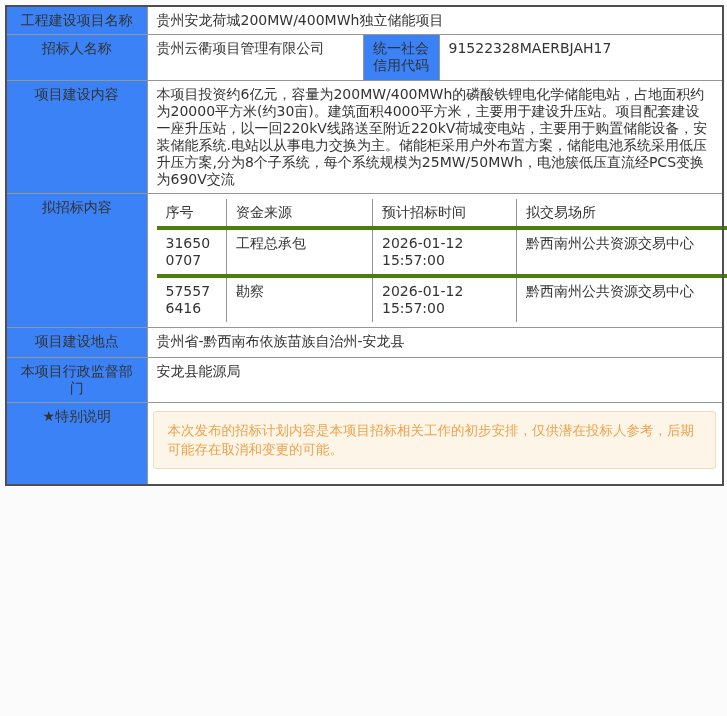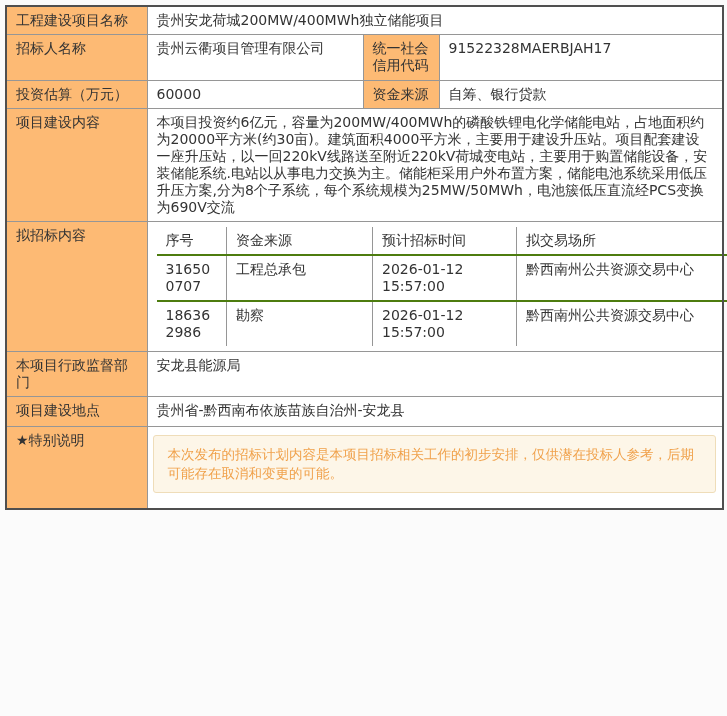--- a/index.html
+++ b/index.html
@@ -17,30 +17,30 @@
     border:2px solid #4f4f4f; table-layout:fixed;
   }
   table.main > tbody > tr > td {
     border:1px solid #969696;
     vertical-align:top;
     padding:5px 9px;
     font-size:14px; color:#333333; line-height:17px;
     word-break:break-word;
     box-sizing:border-box;
   }
-  td.lbl { background:#fdba74; }
+  td.lbl { background:#3b82f6;text-align:center; }
   td.nested-holder { padding:0; }
 
   table.nested {
     width:100%; border-collapse:collapse; table-layout:fixed;
   }
   table.nested td {
     border:none;
     border-right:1px solid #969696;
-    border-bottom:2px solid #4d7c0f;
+    border-bottom:4px solid #4d7c0f;
     vertical-align:top;
     padding:5px 9px;
     font-size:14px; color:#333333; line-height:17px;
     box-sizing:border-box;
   }
   table.nested td:last-child { border-right:none; }
   table.nested tr:last-child td { border-bottom:none; }
   table.nested td.seq { word-break:break-all; }
 
   .note-box {
@@ -76,26 +76,20 @@
 
       <tr style="height:46px">
         <td class="lbl">招标人名称</td>
         <td>贵州云衢项目管理有限公司</td>
         <td class="lbl">统一社会信用代码</td>
         <td>91522328MAERBJAH17</td>
       </tr>
 
 
 
-      <tr style="height:27px">
-        <td class="lbl">投资估算（万元）</td>
-        <td>60000</td>
-        <td class="lbl">资金来源</td>
-        <td>自筹、银行贷款</td>
-      </tr>
 
       <tr style="height:102px">
         <td class="lbl">项目建设内容</td>
         <td colspan="3">本项目投资约6亿元，容量为200MW/400MWh的磷酸铁锂电化学储能电站，占地面积约为20000平方米(约30亩)。建筑面积4000平方米，主要用于建设升压站。项目配套建设一座升压站，以一回220kV线路送至附近220kV荷城变电站，主要用于购置储能设备，安装储能系统.电站以从事电力交换为主。储能柜采用户外布置方案，储能电池系统采用低压升压方案,分为8个子系统，每个系统规模为25MW/50MWh，电池簇低压直流经PCS变换为690V交流</td>
       </tr>
 
       <tr>
         <td class="lbl">拟招标内容</td>
         <td colspan="3" class="nested-holder">
           <table class="nested">
@@ -112,38 +106,38 @@
                 <td>预计招标时间</td>
                 <td>拟交易场所</td>
               </tr>
               <tr style="height:45px">
                 <td class="seq">316500707</td>
                 <td>工程总承包</td>
                 <td>2026-01-12 15:57:00</td>
                 <td>黔西南州公共资源交易中心</td>
               </tr>
               <tr style="height:45px">
-                <td class="seq">186362986</td>
+                <td class="seq">575576416</td>
                 <td>勘察</td>
                 <td>2026-01-12 15:57:00</td>
                 <td>黔西南州公共资源交易中心</td>
               </tr>
             </tbody>
           </table>
         </td>
       </tr>
 
+      <tr style="height:30px">
+        <td class="lbl">项目建设地点</td>
+        <td colspan="3">贵州省-黔西南布依族苗族自治州-安龙县</td>
+      </tr>
+
       <tr style="height:32px">
         <td class="lbl">本项目行政监督部门</td>
         <td colspan="3">安龙县能源局</td>
-      </tr>
-
-      <tr style="height:30px">
-        <td class="lbl">项目建设地点</td>
-        <td colspan="3">贵州省-黔西南布依族苗族自治州-安龙县</td>
       </tr>
 
       <tr style="height:82px">
         <td class="lbl">★特别说明</td>
         <td colspan="3" style="padding:0">
           <div class="note-box">
             <p>本次发布的招标计划内容是本项目招标相关工作的初步安排，仅供潜在投标人参考，后期可能存在取消和变更的可能。</p>
 
           </div>
         </td>

